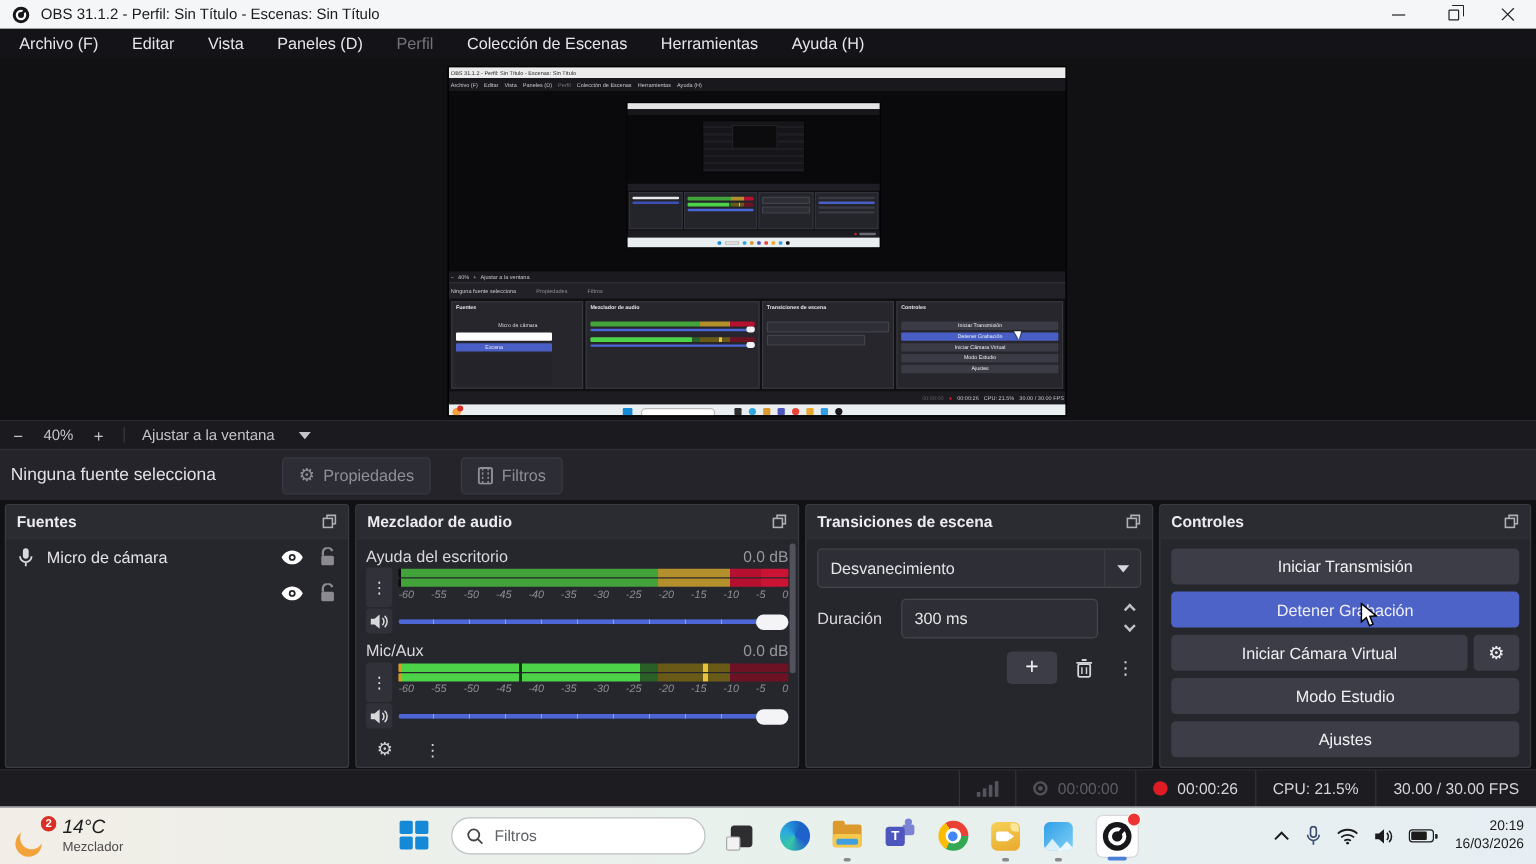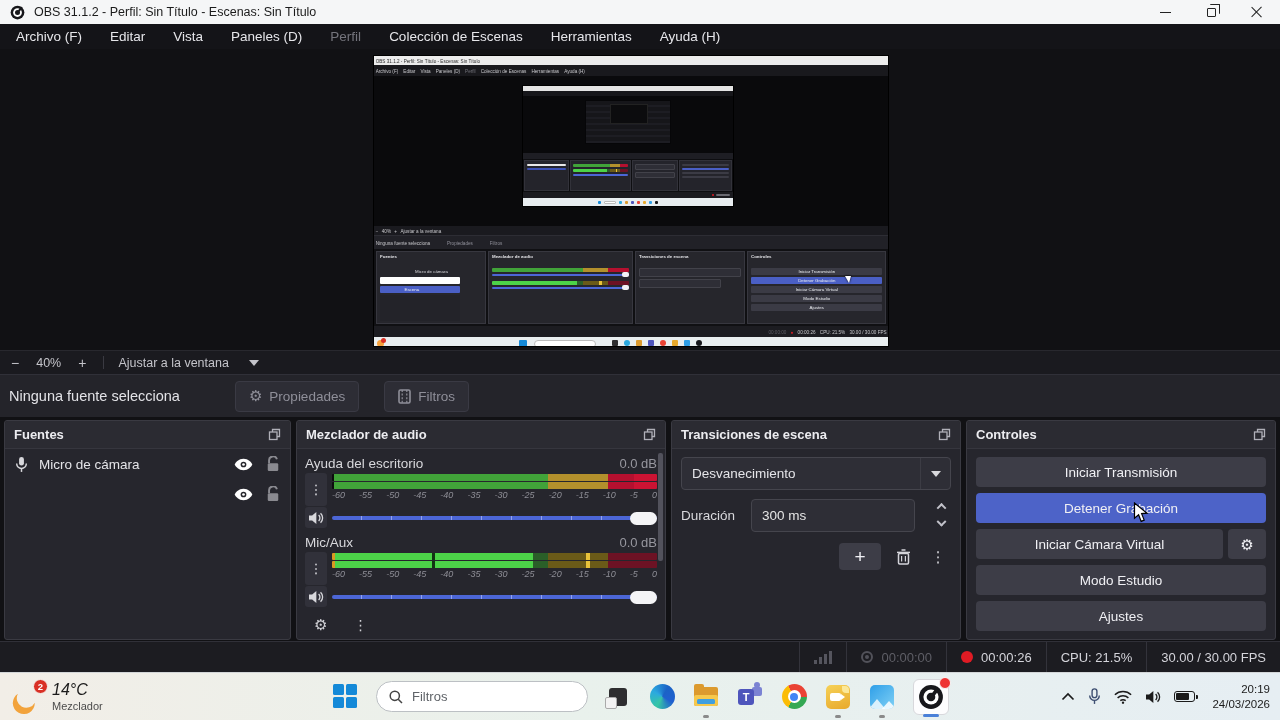--- a/index.html
+++ b/index.html
@@ -776,21 +776,21 @@
           <circle cx="10" cy="13.8" r="1.3" fill="#1b1b1b"></circle>
         </svg>
       <svg width="16" height="14" viewBox="0 0 18 16">
           <path d="M1 5.2 h3.6 l4.8-4 v13.6 l-4.8-4 H1 z" fill="#1b1b1b"></path>
           <path d="M12 4.6 a4.6 4.6 0 0 1 0 6.8" stroke="#1b1b1b" fill="none" stroke-width="1.5"></path>
           <path d="M14.2 2.6 a7.4 7.4 0 0 1 0 10.8" stroke="#1b1b1b" fill="none" stroke-width="1.5"></path>
         </svg>
       <span class="battery"></span>
       <span class="clock">
         <div>20:19</div>
-        <div>24/03/2026</div>
+        <div>16/03/2026</div>
       </span>
     </div>
   </div>
 
   <svg class="cursor" width="16" height="22" viewBox="0 0 16 22">
       <path d="M1.5 1 L1.5 16.2 L5.6 12.7 L8.2 19.4 L11.2 18.1 L8.6 11.6 L14 11.2 Z" fill="#fff" stroke="#000" stroke-width="1.2"></path>
     </svg>
 
 </div>
 

